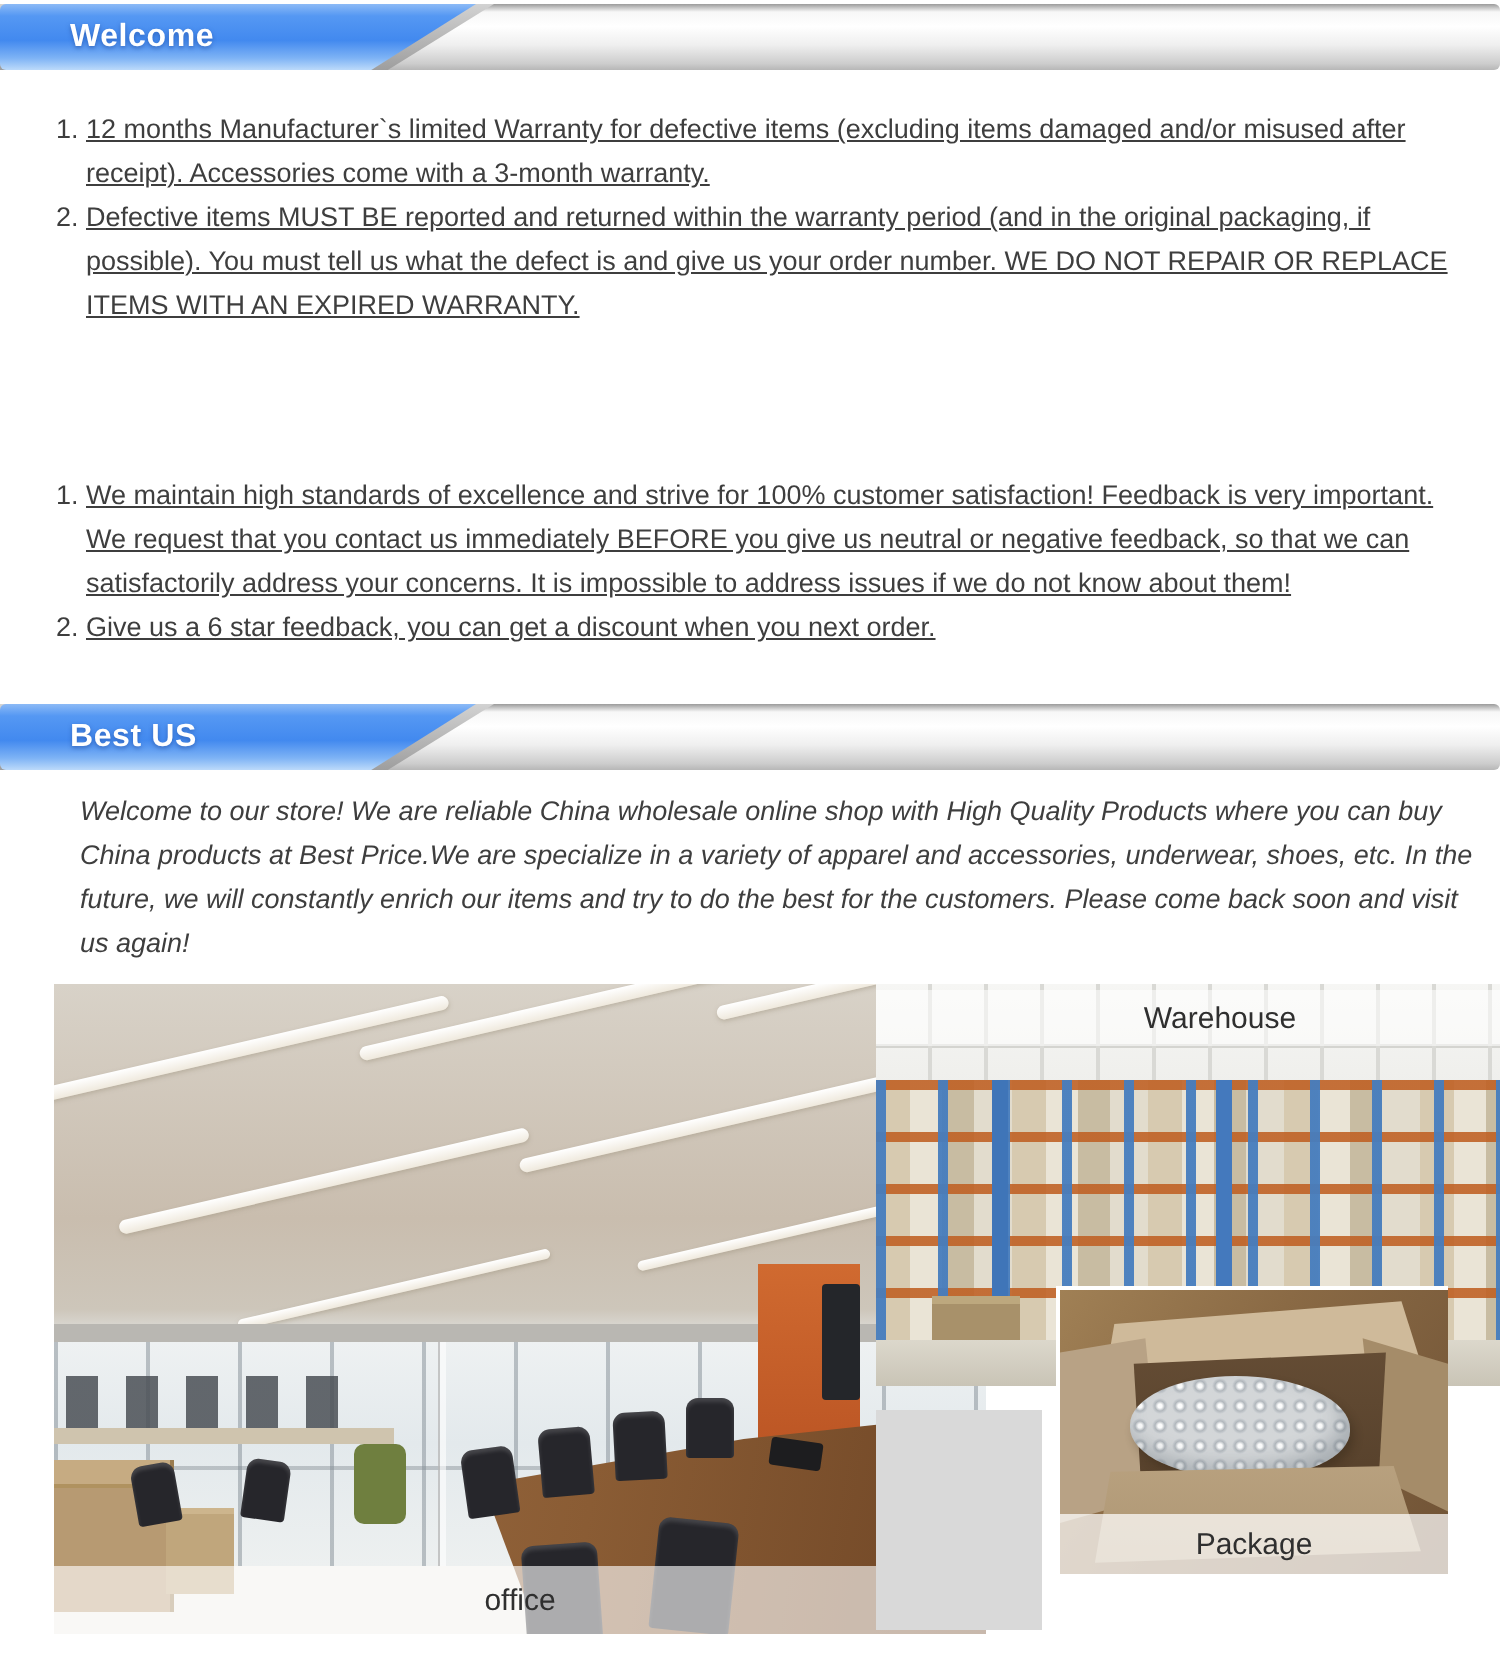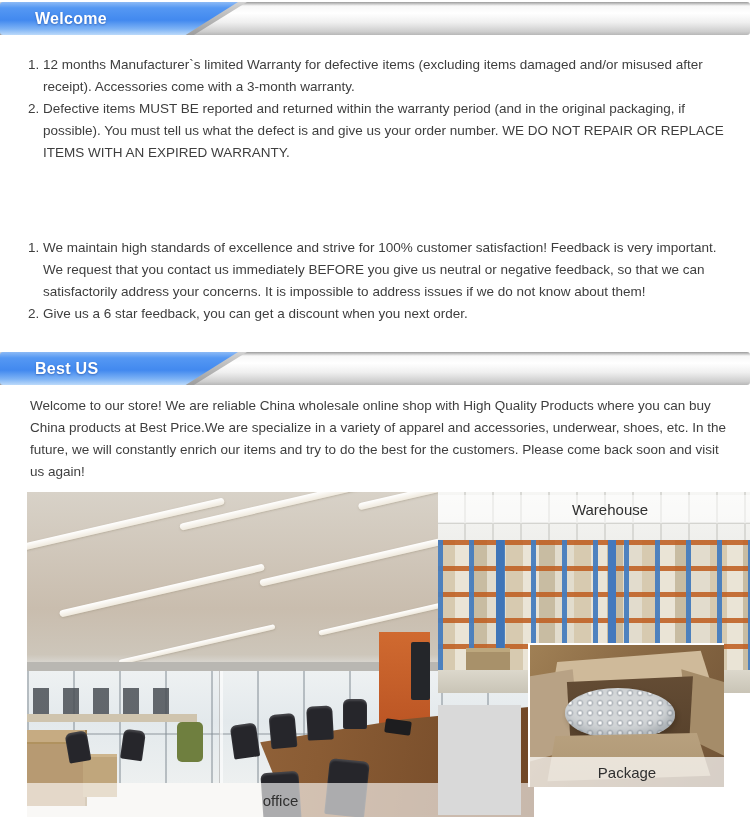--- a/index.html
+++ b/index.html
@@ -25,31 +25,31 @@
   }
   .banner-title{
     position:absolute;left:35px;top:50%;transform:translateY(-50%);
     color:#ffffff;font-size:16px;font-weight:bold;letter-spacing:.3px;
     text-shadow:0 1px 2px rgba(30,70,150,.55);
   }
   
   .textblock{position:absolute;left:28px;width:701px;font-size:13.5px;line-height:22px;}
   .li{display:flex;}
   .li .num{width:15px;flex:0 0 15px;text-align:left;}
-  .li .txt{flex:1;}
-  .para{position:absolute;left:30px;width:699px;font-size:13.5px;line-height:22px;margin:0;}
+  .li .txt{flex:1;text-decoration:underline;}
+  .para{position:absolute;left:40px;width:699px;font-size:13.5px;line-height:22px;margin:0;font-style:italic;}
   
   .photo{position:absolute;overflow:hidden;}
   .photo-label{
     position:absolute;left:0;right:0;display:flex;align-items:center;justify-content:center;
     background:rgba(255,255,255,.62);color:#2f2f2f;font-size:15px;
   }
   
   .office{left:27px;top:492px;width:466px;height:325px;background:
-    linear-gradient(180deg,#d8d2c8 0%,#c9bdae 36%,#cdc6ba 50%,#e8ebec 56%,#eceff0 72%,#efedea 88%,#e9e7e1 100%); padding-left: 41px;}
+    linear-gradient(180deg,#d8d2c8 0%,#c9bdae 36%,#cdc6ba 50%,#e8ebec 56%,#eceff0 72%,#efedea 88%,#e9e7e1 100%);}
   .tube{position:absolute;height:7px;border-radius:4px;transform:rotate(-13deg);
     background:linear-gradient(180deg,#ffffff,#efe9dd);box-shadow:0 1px 2px rgba(160,150,130,.5);}
   .beam{position:absolute;left:0;right:0;top:170px;height:9px;background:#b9b7b2;border-bottom:1px solid #a5a39e;}
   .windows{position:absolute;left:0;right:0;top:179px;height:112px;background:
     repeating-linear-gradient(90deg,rgba(130,140,148,.5) 0 2px,transparent 2px 46px),
     linear-gradient(180deg,transparent 0 62px,rgba(150,158,164,.55) 62px 64px,transparent 64px),
     linear-gradient(180deg,#eef1f2 0%,#e3e9ec 45%,#edf0f0 100%);}
   .glass-line{position:absolute;left:192px;top:179px;width:3px;height:146px;background:rgba(255,255,255,.6);border-left:1px solid rgba(120,120,120,.4);}
   .floor{position:absolute;left:0;right:0;top:291px;height:34px;background:#efede6;}
   .orange-wall{position:absolute;left:352px;top:140px;width:51px;height:128px;background:linear-gradient(180deg,#d06a30,#b44e20);}

